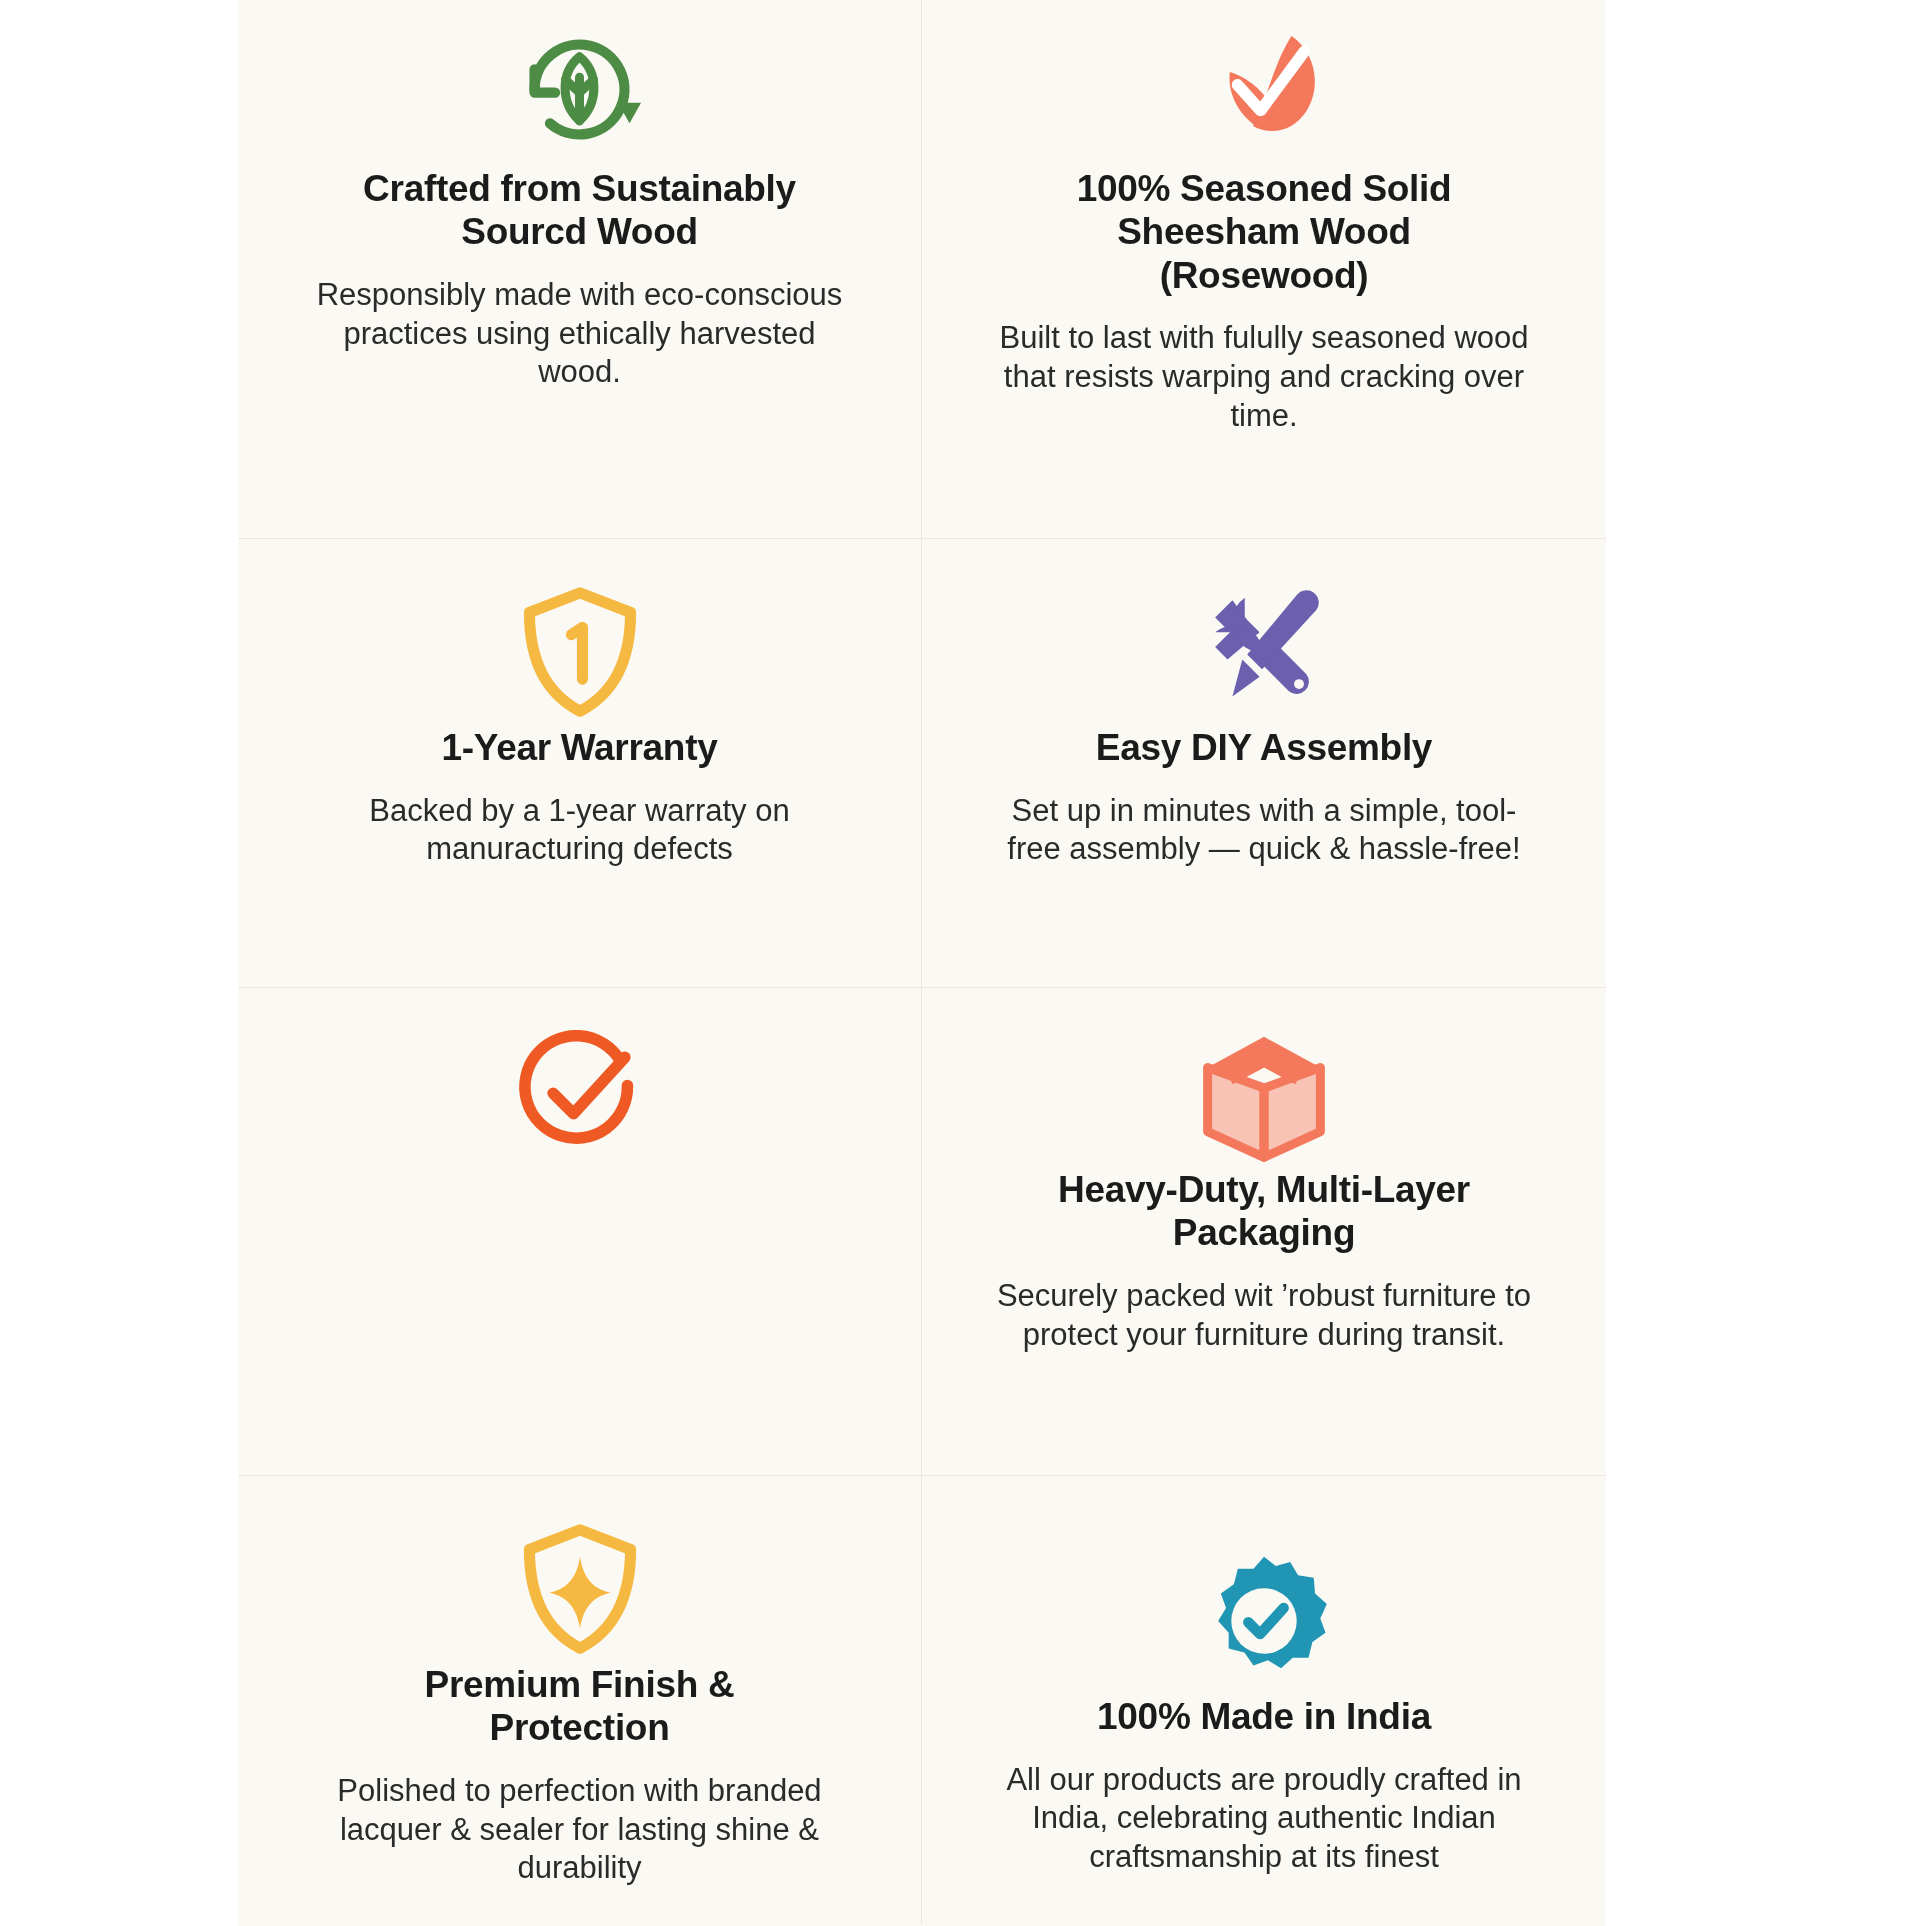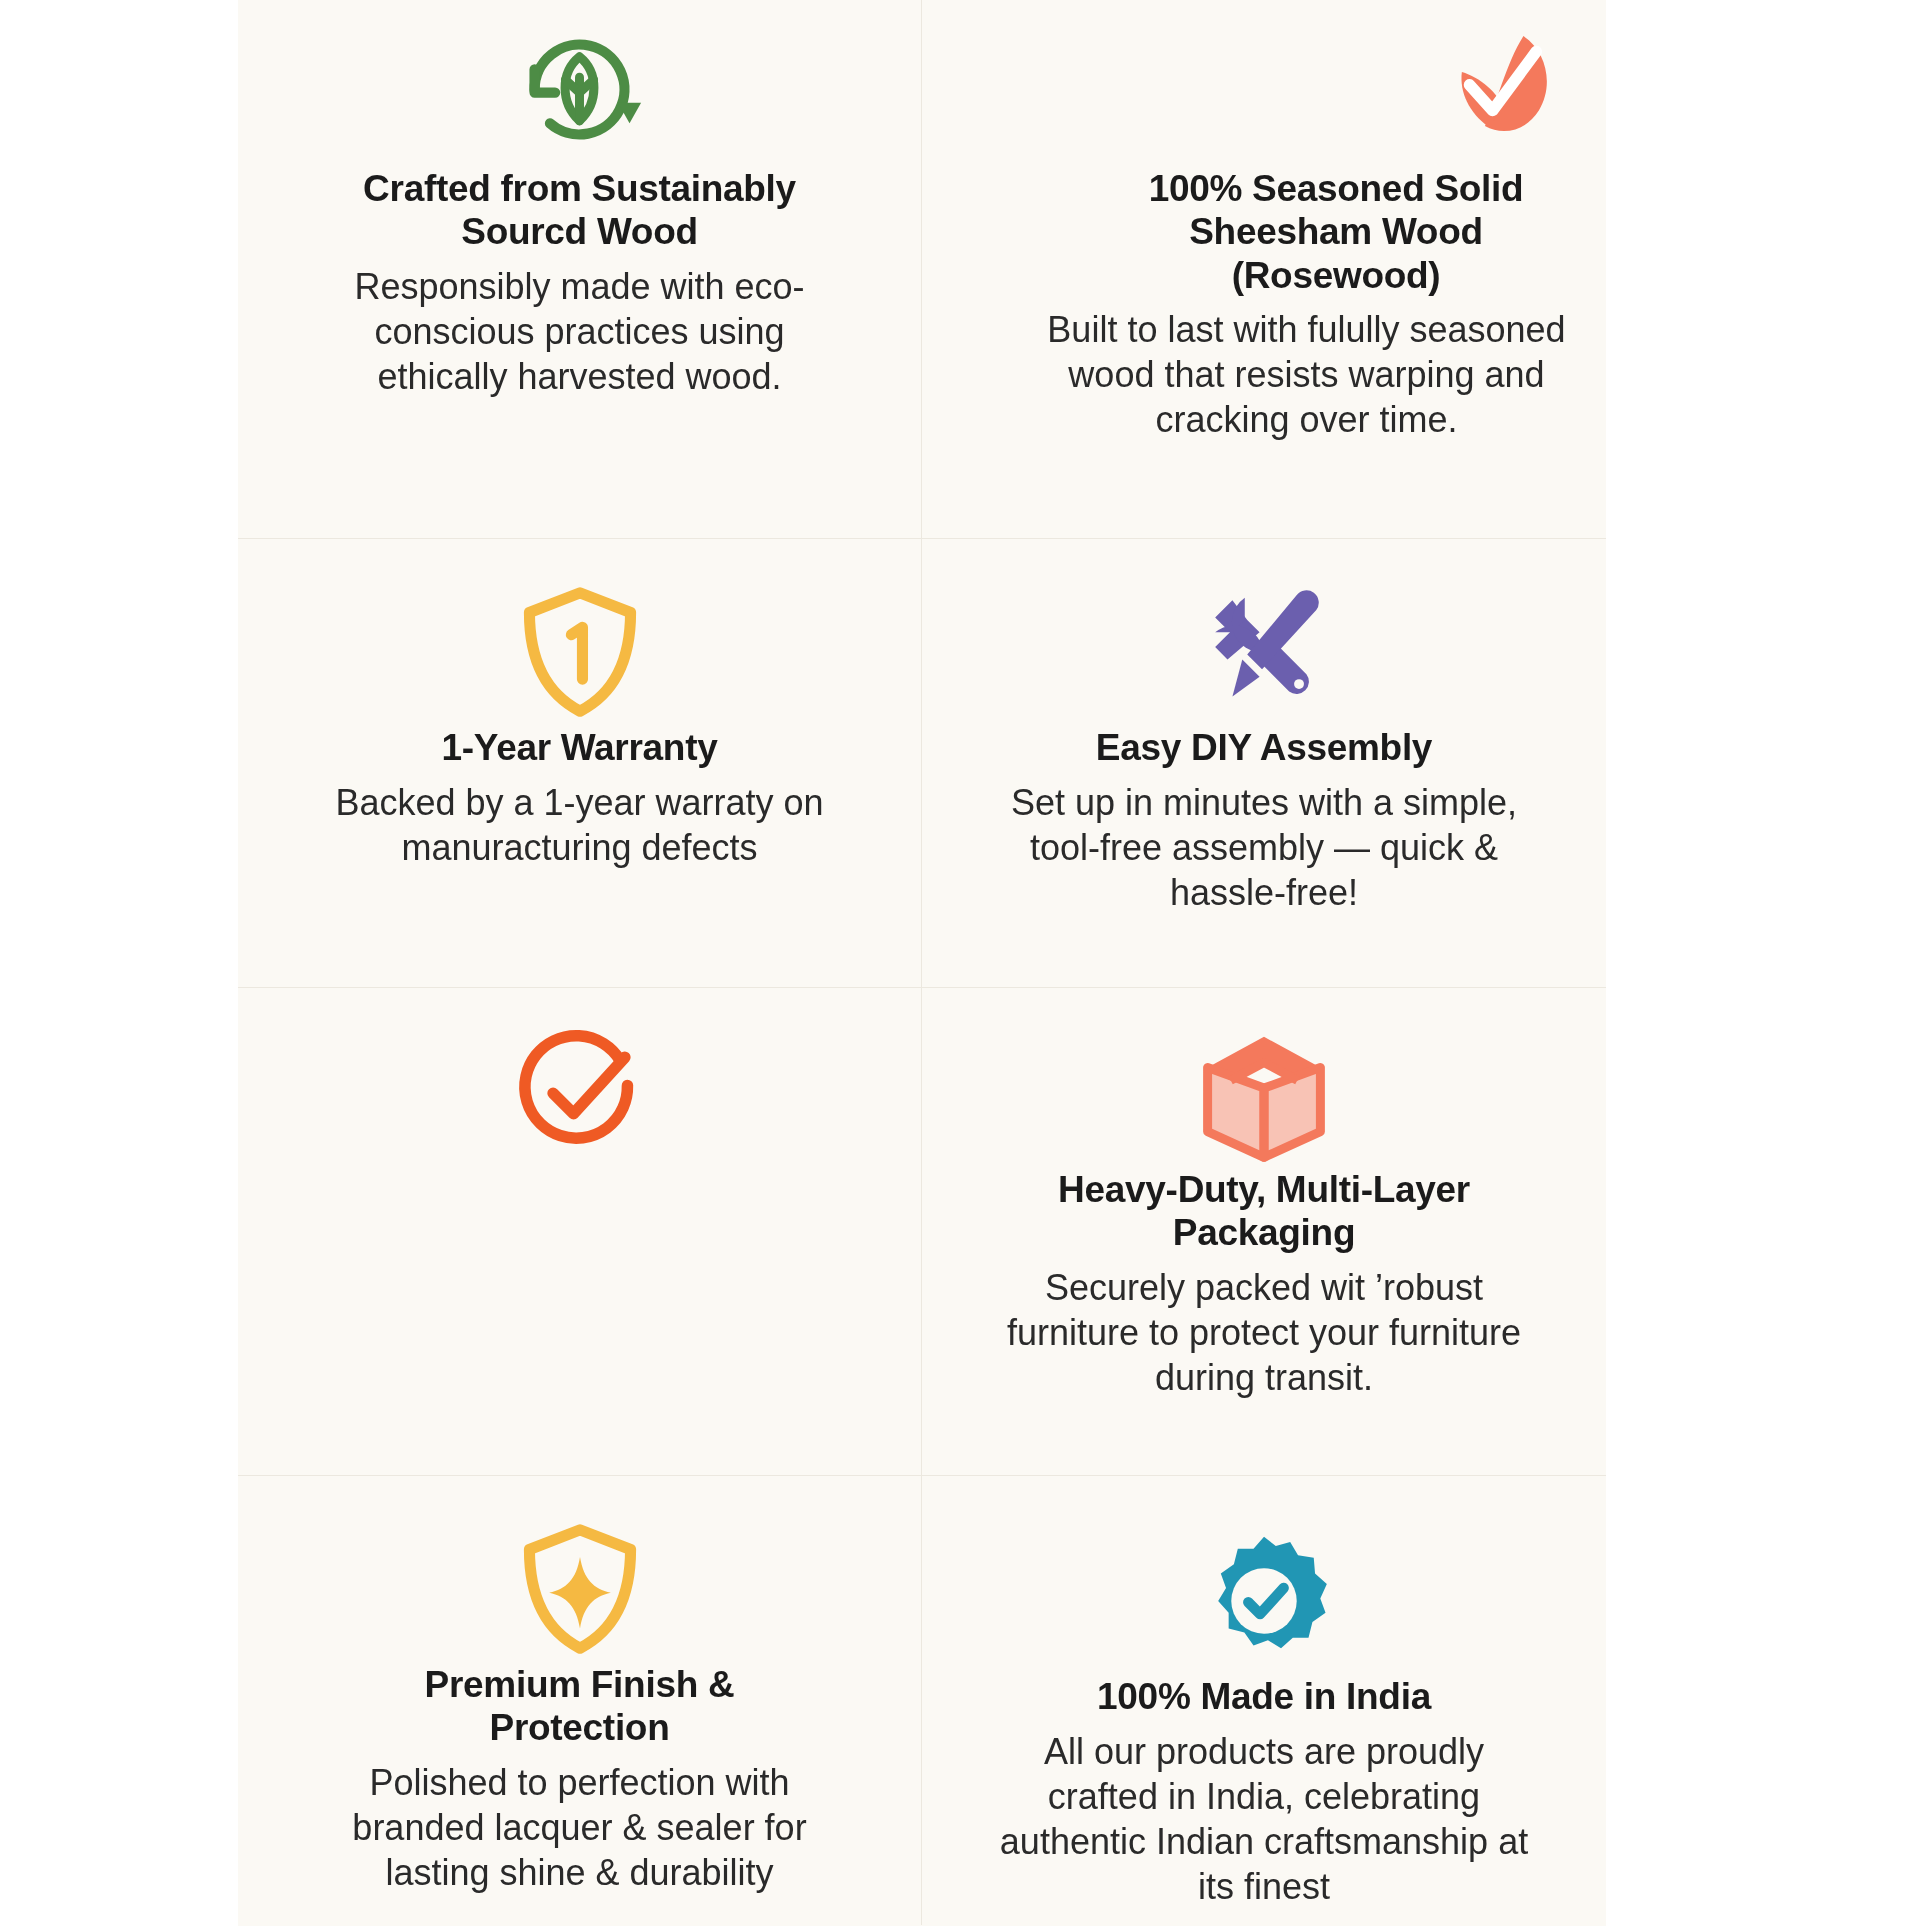--- a/index.html
+++ b/index.html
@@ -49,21 +49,21 @@
     text-align: center;
   }
   
   .cell.row1, .cell.row2, .cell.row3 {
     border-bottom: 1.3px solid #ece8df;
   }
   .cell.col-left {
     border-right: 1.3px solid #ece8df;
   }
   .cell.r1c1 { padding-top: 13px; }
-  .cell.r1c2 { padding-top: 13px; align-items: flex-end; }
+  .cell.r1c2 { padding-top: 13px; }
   .cell.r2c1 { padding-top: 39px; }
   .cell.r2c2 { padding-top: 39px; }
   .cell.r3c1 { padding-top: 32px; }
   .cell.r3c2 { padding-top: 32px; }
   .cell.r4c1 { padding-top: 39px; }
   .cell.r4c2 { padding-top: 39px; justify-content: center; }
 
   .icon-wrap {
     height: 154px;
     display: flex;
@@ -75,24 +75,24 @@
   .title {
     font-size: 37px;
     font-weight: bold;
     color: #1b1b1b;
     line-height: 1.17;
     letter-spacing: -0.3px;
     margin: 0 0 6.4px 0;
     max-width: 449px;
   }
   .desc {
-    font-size: 36px;
+    font-size: 31px;
     color: #2a2a2a;
     line-height: 1.25;
-    margin: 4px;
+    margin: 16px;
     max-width: 539px;
     font-weight: 400;
   }
   .title.left-ish { max-width: 488px; }
 </style>
 </head>
 <body>
 
 <div class="page">
   <div class="panel"></div>

